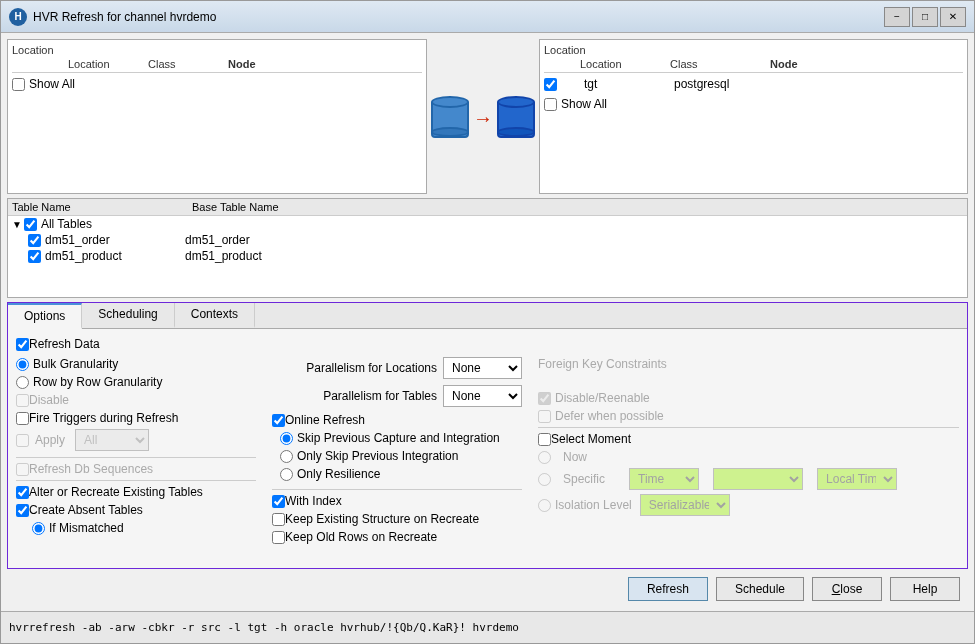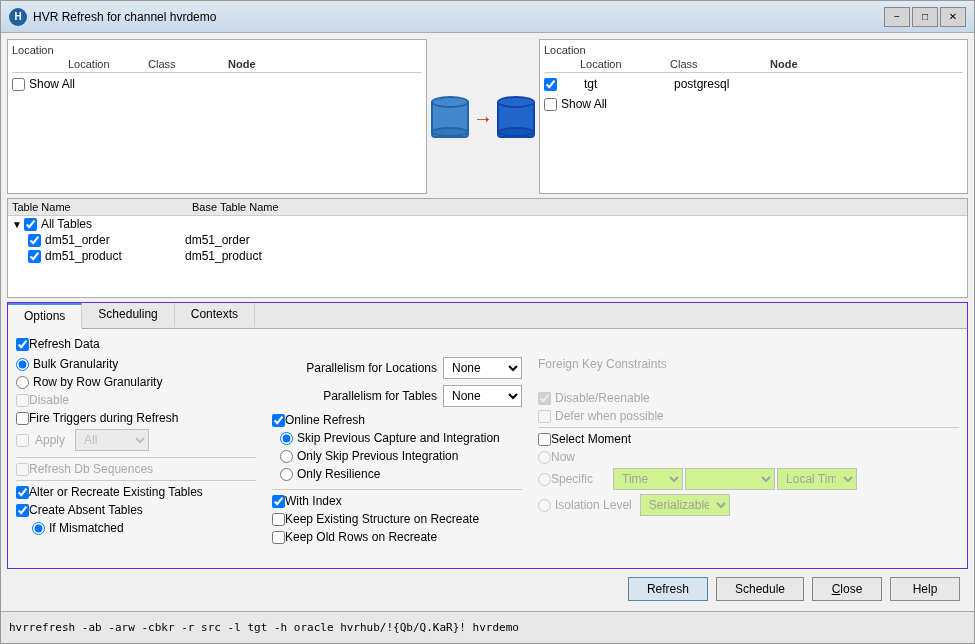--- a/index.html
+++ b/index.html
@@ -258,21 +258,21 @@
       display: flex;
       align-items: center;
       gap: 4px;
       margin-bottom: 4px;
       font-size: 12px;
       color: #aaa;
     }
     .moment-row {
       display: flex;
       align-items: center;
-      gap: 0;
+      gap: 12px;
       margin-bottom: 4px;
       font-size: 12px;
     }
     .moment-select {
       border: 1px solid #aaa;
       background: #bef264;
       padding: 2px 4px;
       font-size: 12px;
       height: 22px;
     }
@@ -581,21 +581,21 @@
             <div class="check-row">
               <input type="checkbox" style="">
               <span>Select Moment</span>
             </div>
             <div class="moment-row">
               <input type="radio" name="moment" disabled="" style="">
               <span class="disabled-text">Now</span>
             </div>
             <div class="moment-row">
               <input type="radio" name="moment" disabled="" style="">
-              <span class="disabled-text" style="margin-right:20px;">Specific</span>
+              <span class="disabled-text" style="margin-right:12px;">Specific</span>
               <select class="moment-select" disabled="" style="width:70px;">
                 <option>Time</option>
               </select>
               <select class="moment-select" disabled="" style="width:90px; margin-left:2px;">
                 <option></option>
               </select>
               <select class="moment-select" disabled="" style="width:80px; margin-left:2px;">
                 <option>Local Time</option>
               </select>
             </div>

